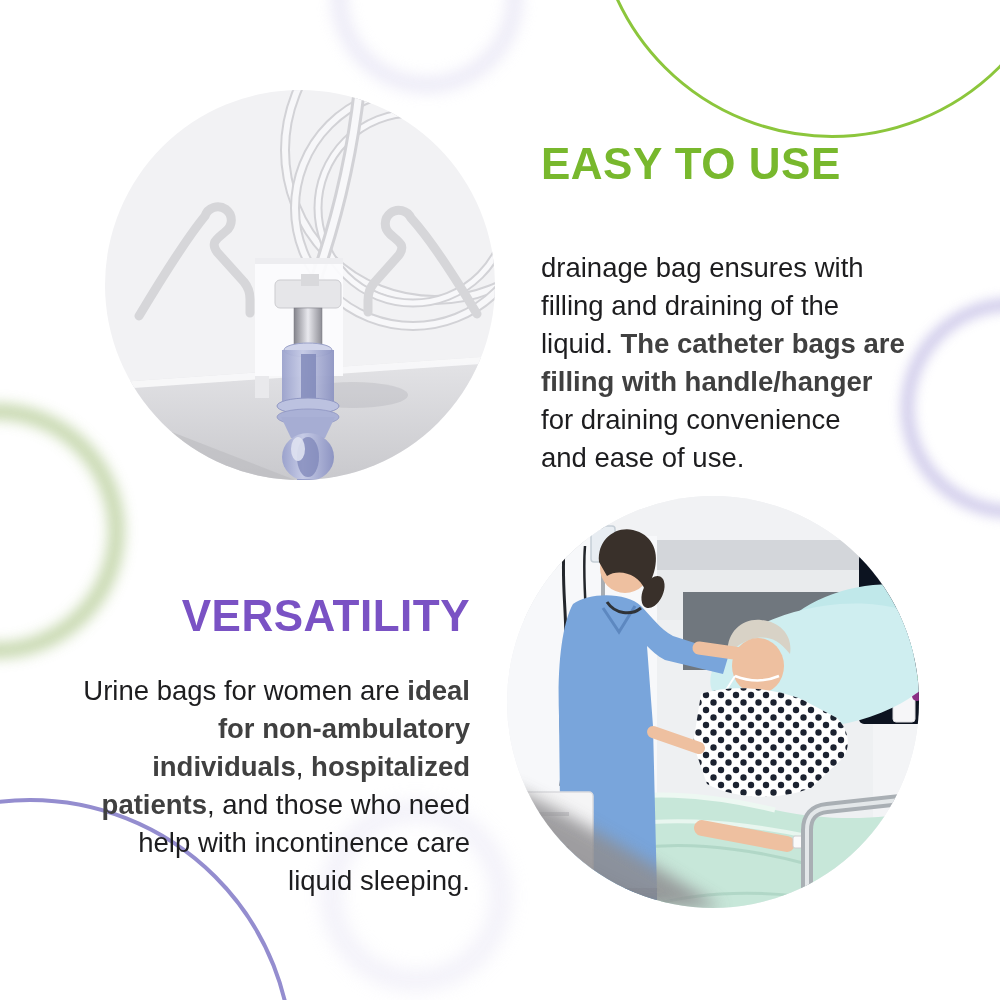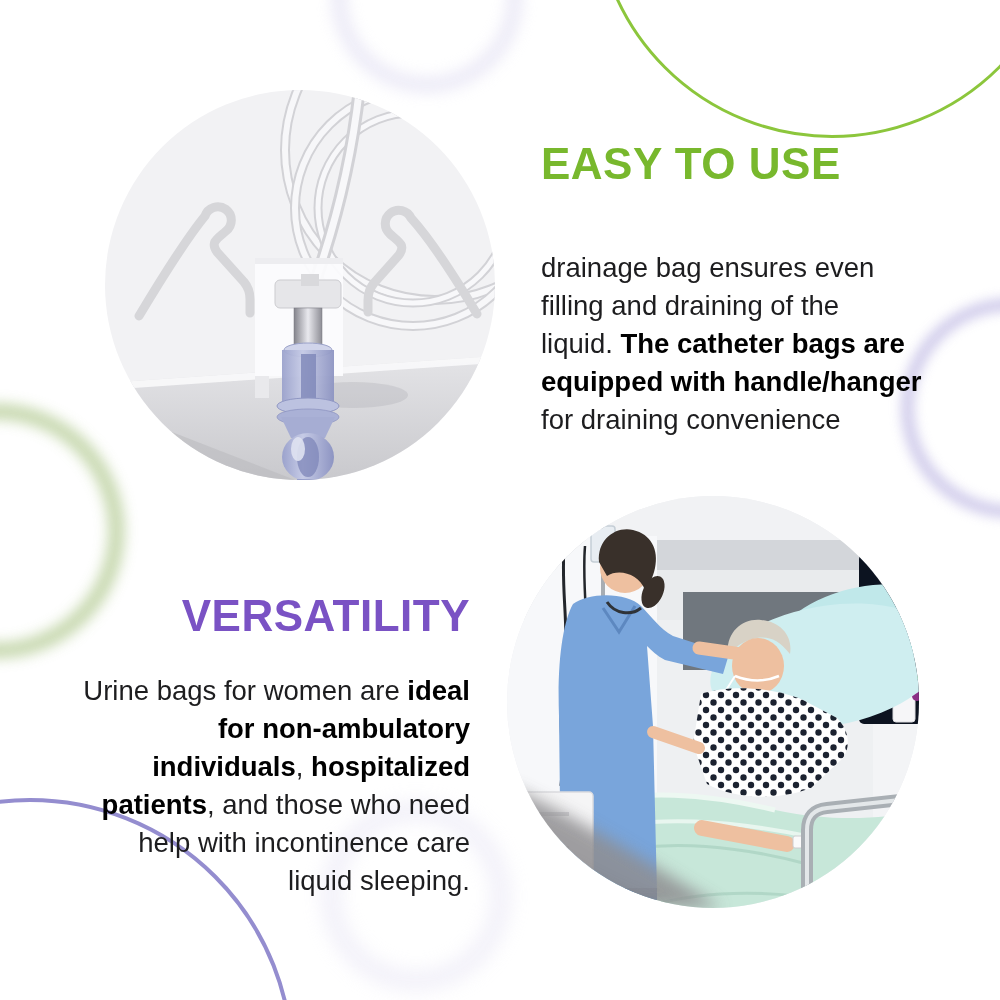--- a/index.html
+++ b/index.html
@@ -18,21 +18,21 @@
   
   .photo{position:absolute;border-radius:50%;overflow:hidden;z-index:3;}
   .photo svg{display:block;}
   .photo-hanger{left:105px;top:90px;width:390px;height:390px;}
   .photo-hospital{left:507px;top:496px;width:412px;height:412px;}
 
   
   .section{position:absolute;z-index:5;}
   .heading{font-weight:700;font-size:44px;line-height:1.1;letter-spacing:0.5px;margin:0;}
   .bodytext{font-size:27.5px;line-height:38px;color:#1d1d1f;margin:0;}
-  .bodytext b{font-weight:700;color:#000000;}
+  .bodytext b{font-weight:700;color:#404040;}
   .sec-easy{left:541px;top:140px;width:460px;text-align:left;}
   .sec-easy .bodytext{margin-top:23px;}
   .sec-versatility{left:10px;top:592px;width:460px;text-align:right;}
   .sec-versatility .bodytext{margin-top:32px;}
 </style>
 </head>
 <body>
 
 <div class="canvas">
 
@@ -106,21 +106,21 @@
         <ellipse cx="203" cy="367" rx="11" ry="20" fill="#7d86b8" opacity="0.75"></ellipse>
         <ellipse cx="193" cy="359" rx="7" ry="12" fill="#dfe2f1" opacity="0.9"></ellipse>
         <rect x="192" y="389" width="22" height="12" fill="#959dc9"></rect>
         <rect x="189" y="399" width="28" height="22" rx="4" fill="#aab1d6"></rect>
       </g>
     </svg>
   </div>
 
   <div class="section sec-easy">
     <h2 class="heading" style="color: rgb(120, 184, 45);">EASY TO USE</h2>
-    <p class="bodytext"><br><span>drainage bag ensures even</span><br><span>filling and draining of the</span><br><span>liquid. </span><b>The catheter bags are</b><br><b>equipped with handle/hanger</b><br><span>for draining convenience</span><br><br></p>
+    <p class="bodytext"><br><span>drainage bag ensures with</span><br><span>filling and draining of the</span><br><span>liquid. </span><b>The catheter bags are</b><br><b>filling with handle/hanger</b><br><span>for draining convenience</span><br><span>and ease of use.</span><br></p>
   </div>
 
   <div class="photo photo-hospital">
     <svg width="412" height="412" viewBox="0 0 412 412">
       <defs>
         <pattern id="dots" width="15" height="15" patternUnits="userSpaceOnUse">
           <circle cx="4" cy="4" r="3.2" fill="#1b2230"></circle>
           <circle cx="11.5" cy="11.5" r="3.2" fill="#1b2230"></circle>
         </pattern>
         <filter id="b8" x="-40%" y="-40%" width="180%" height="180%">

